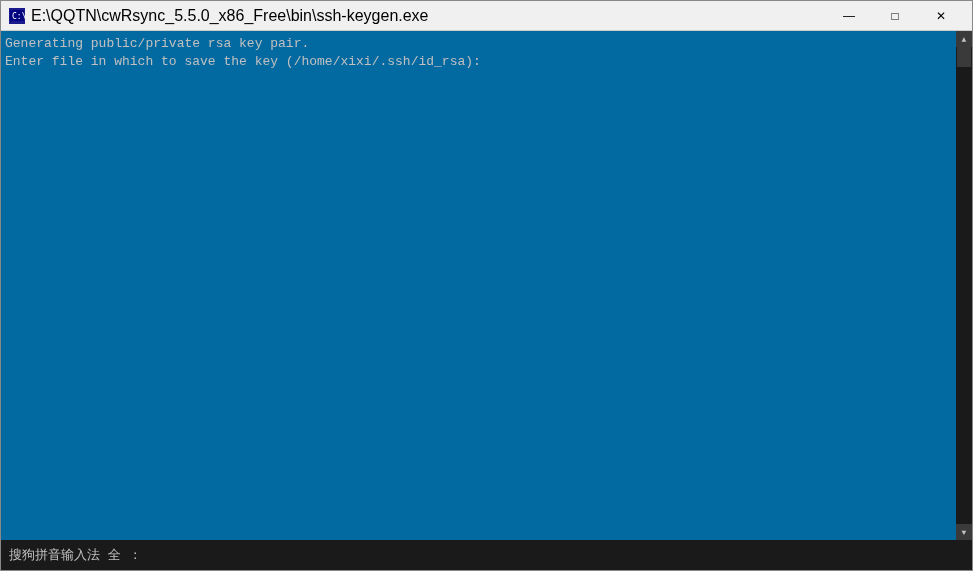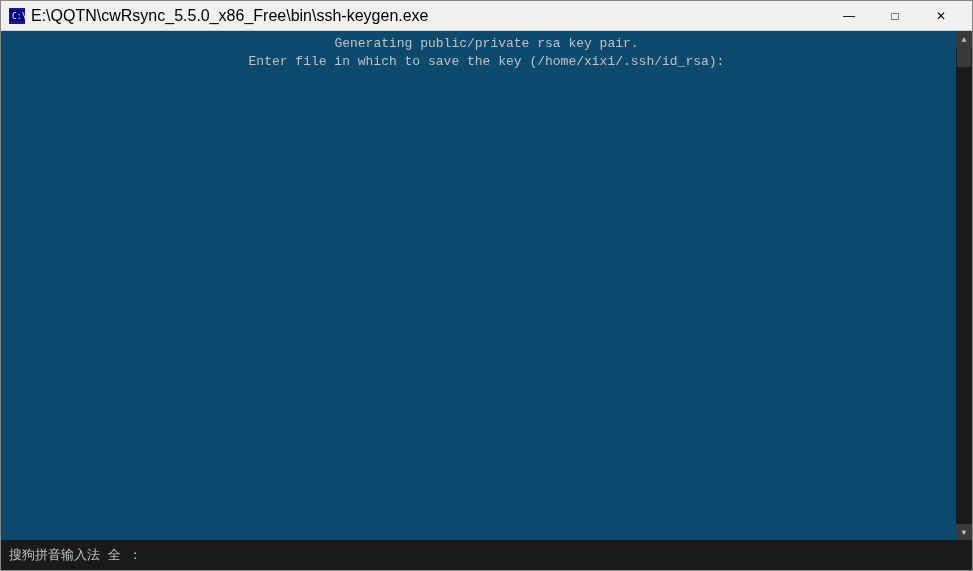--- a/index.html
+++ b/index.html
@@ -74,26 +74,25 @@
       display: flex;
       align-items: center;
       justify-content: center;
       font-size: 12px;
       color: #000;
       font-family: 'Segoe UI', Arial, sans-serif;
     }
 
     .console-area {
       flex: 1;
-      background: #0c4a6e;
+      background: #0369a1;
       display: flex;
       flex-direction: column;
       position: relative;
       overflow: hidden;
-      text-align: center;
     }
 
     .console-content {
       flex: 1;
       padding: 4px 4px;
       color: #c0c0c0;
       font-size: 13px;
       font-family: 'Courier New', Courier, monospace;
       line-height: 1.4;
       white-space: pre;

